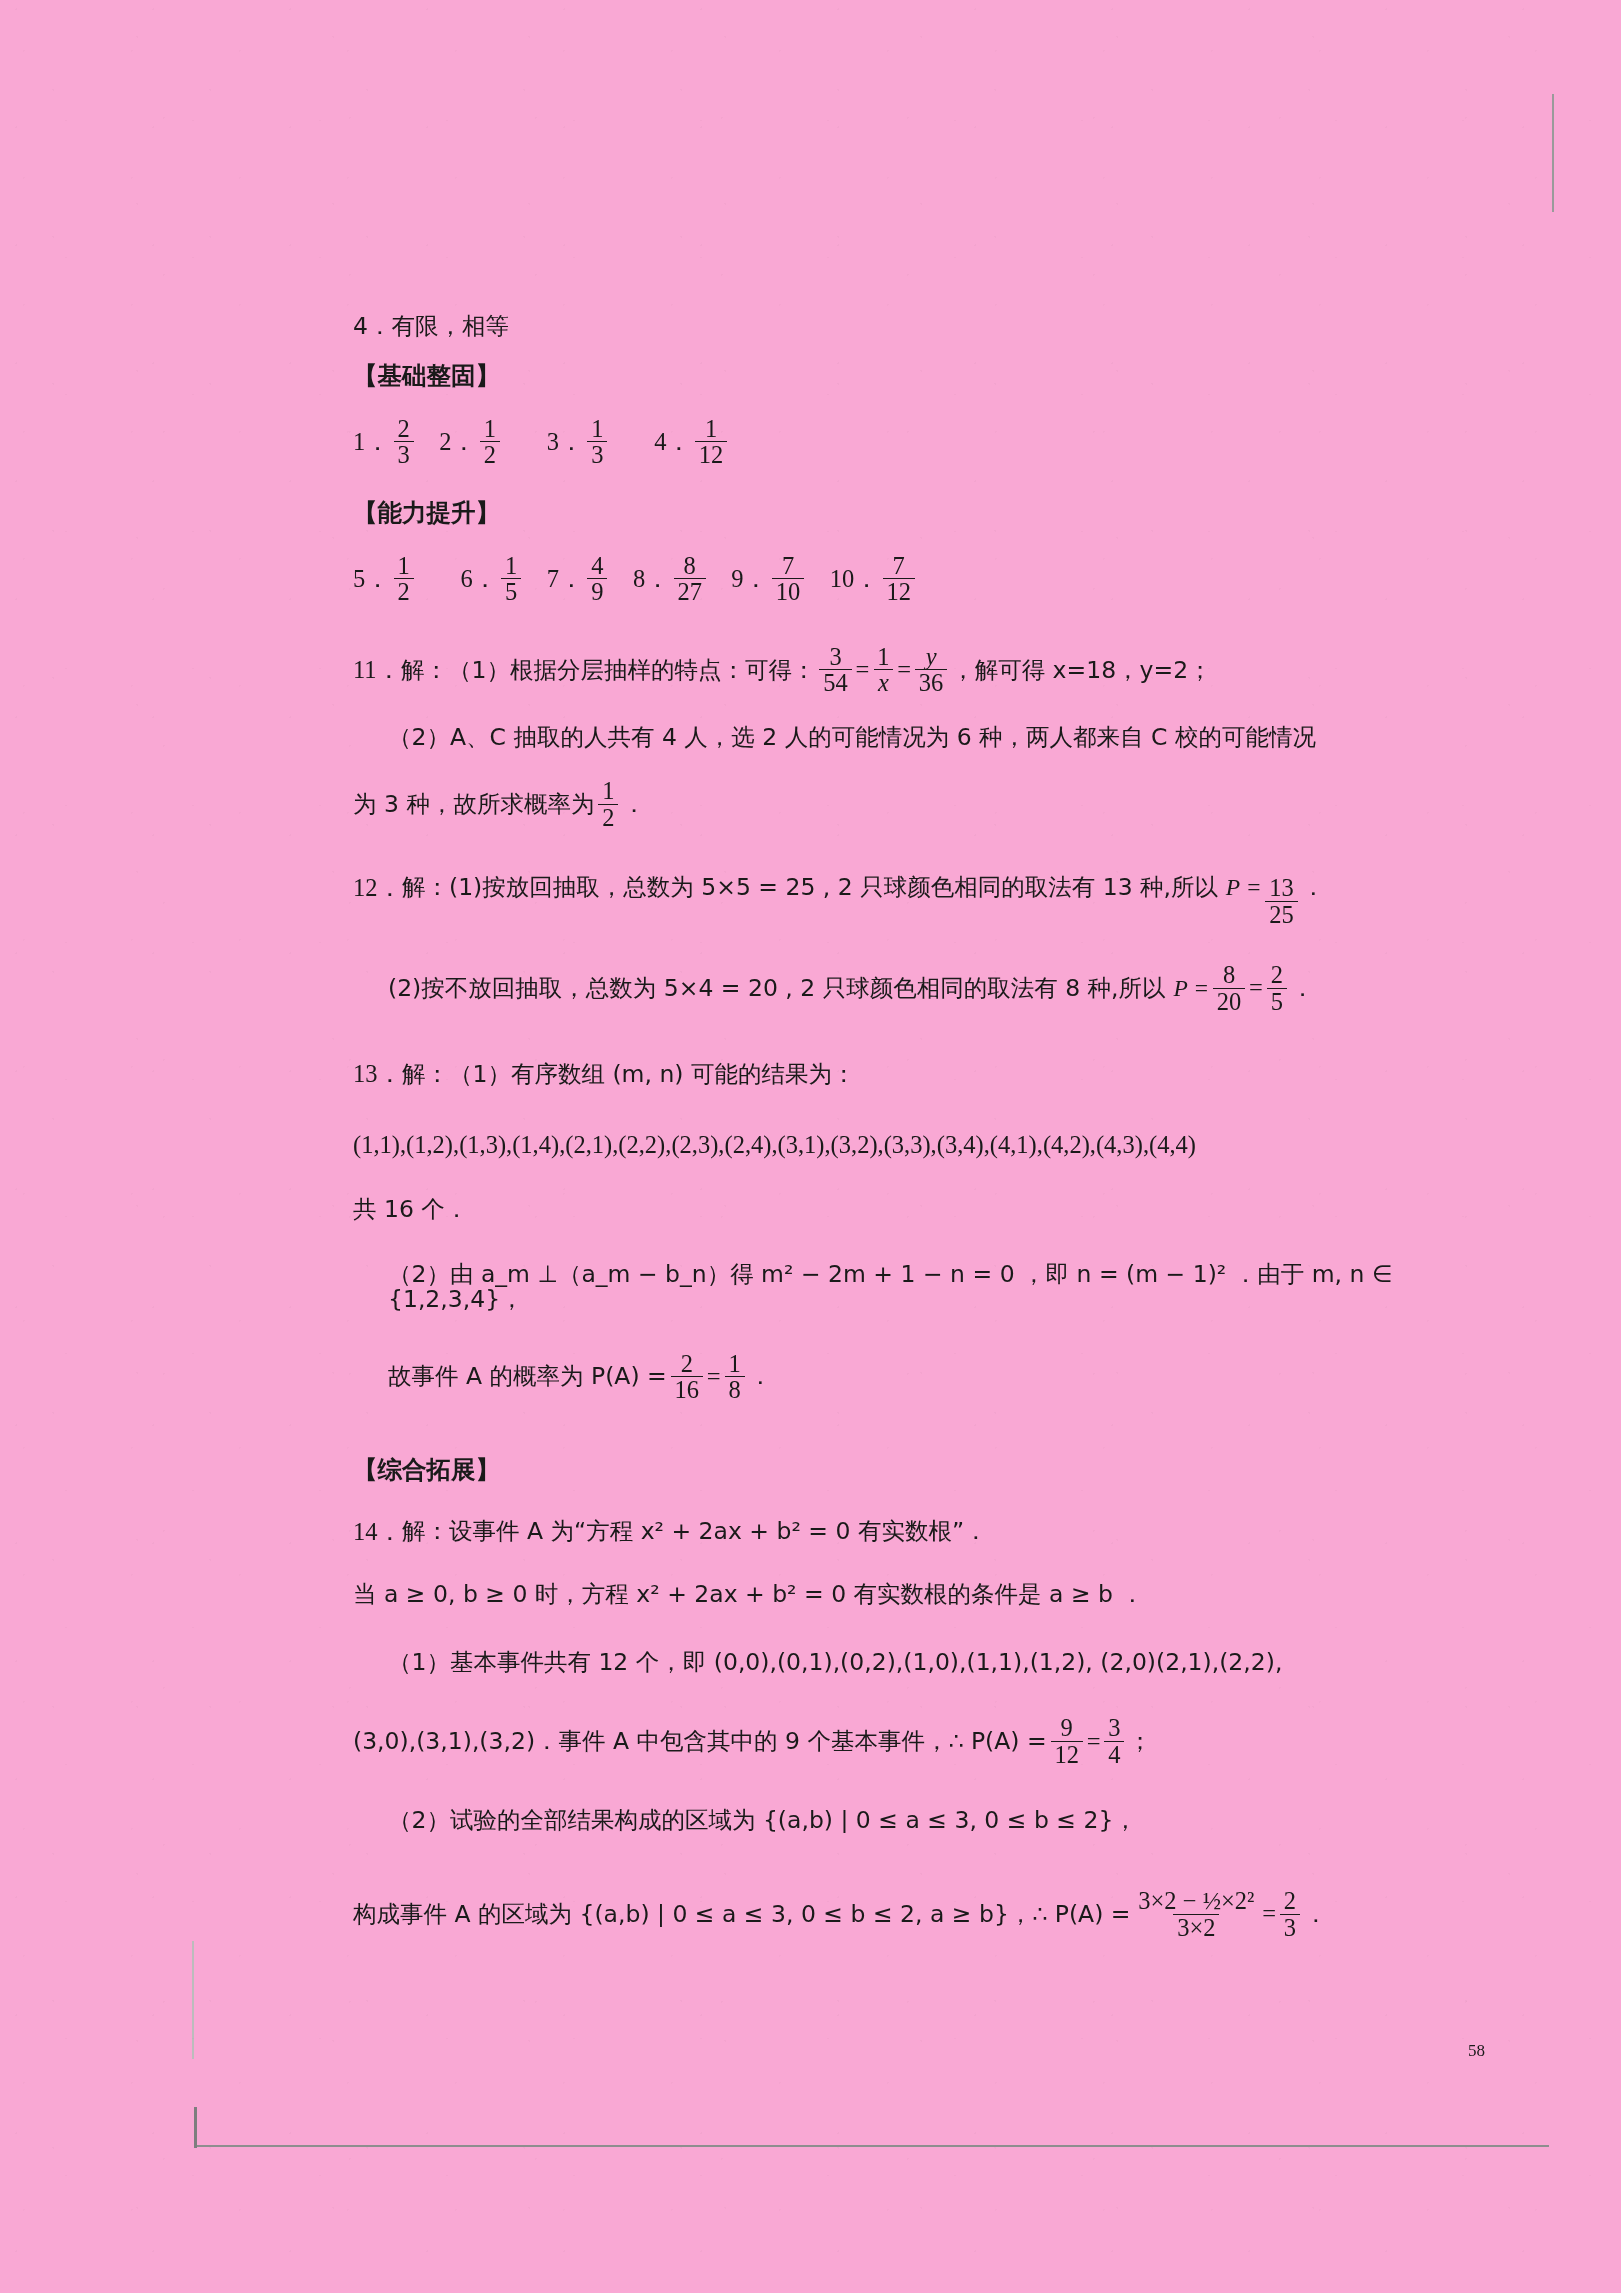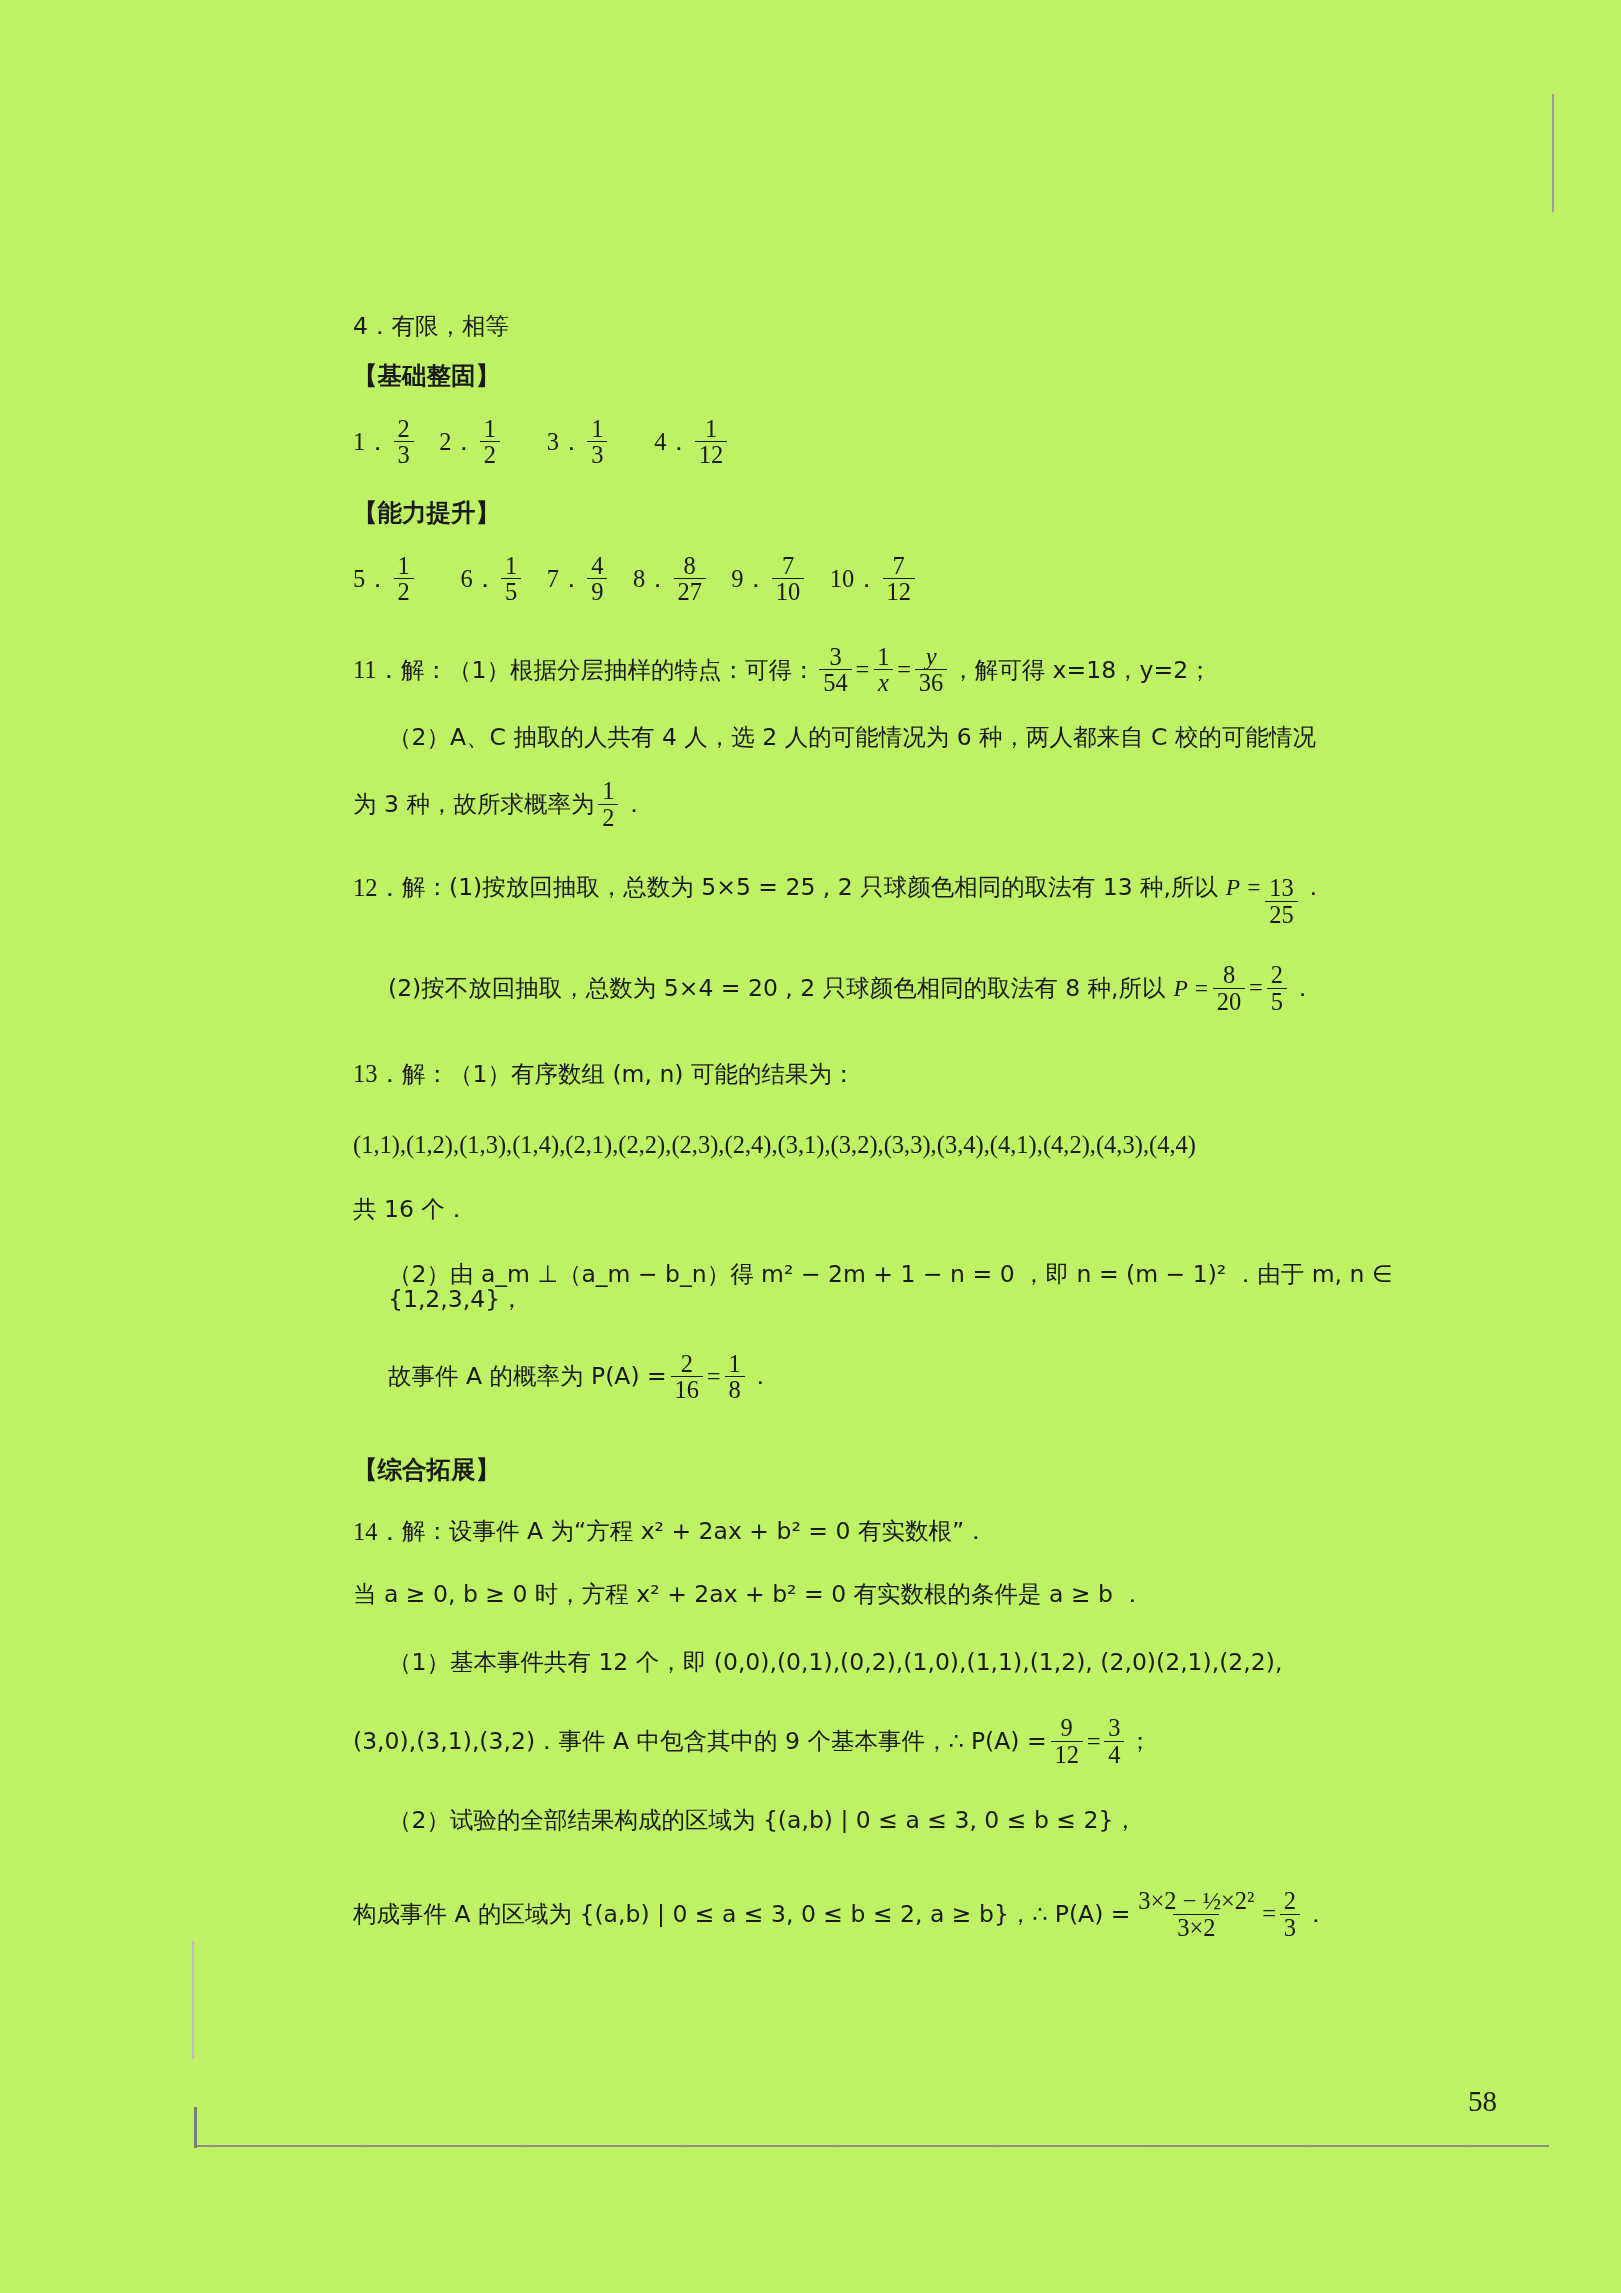--- a/index.html
+++ b/index.html
@@ -11,21 +11,21 @@
     width: 1621px;
     height: 2294px;
     font-family: "Liberation Serif", serif;
     color: #1a1a1a;
     position: relative;
     overflow: hidden;
   }
   .page {
     position: absolute;
     inset: 0;
-    background: #bef264;
+    background: #f9a8d4;
   }
   
   .grain {
     position: absolute;
     inset: 0;
     pointer-events: none;
     opacity: .5;
     background-image:
       radial-gradient(circle at 12% 8%, rgba(0,0,0,.05) 0 1px, transparent 1px),
       radial-gradient(circle at 70% 22%, rgba(0,0,0,.04) 0 1px, transparent 1px),
@@ -105,22 +105,21 @@
   .gap-s { display: inline-block; width: 21.6px; }
 
   .para { position: relative; font-size: 23.5px; line-height: 1.05; margin-bottom: 29px; margin-top: 20px; }
   .indent { padding-left: 35px; }
 
   .pageno {
     position: absolute;
     left: 1468px;
     top: 2041px;
     font-family: "Liberation Serif", serif;
-    font-size: 29px;
-    margin-top: 44px;
+    font-size: 17px;
   }
 </style>
 </head>
 <body>
 
 <div class="page">
 
   <div class="vline-right"></div>
   <div class="vline-left"></div>
   <div class="hline-bottom"></div>

